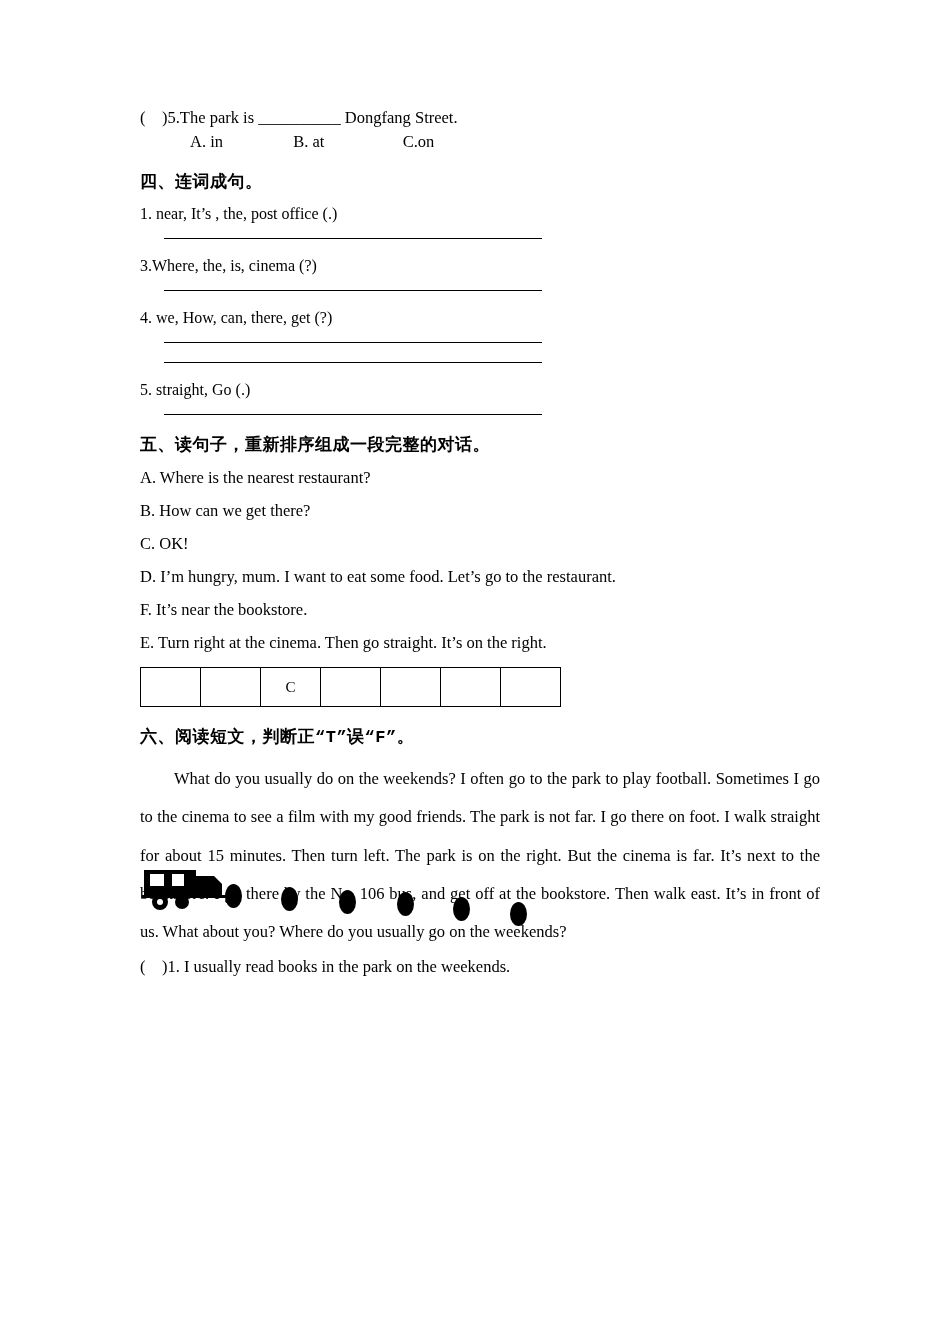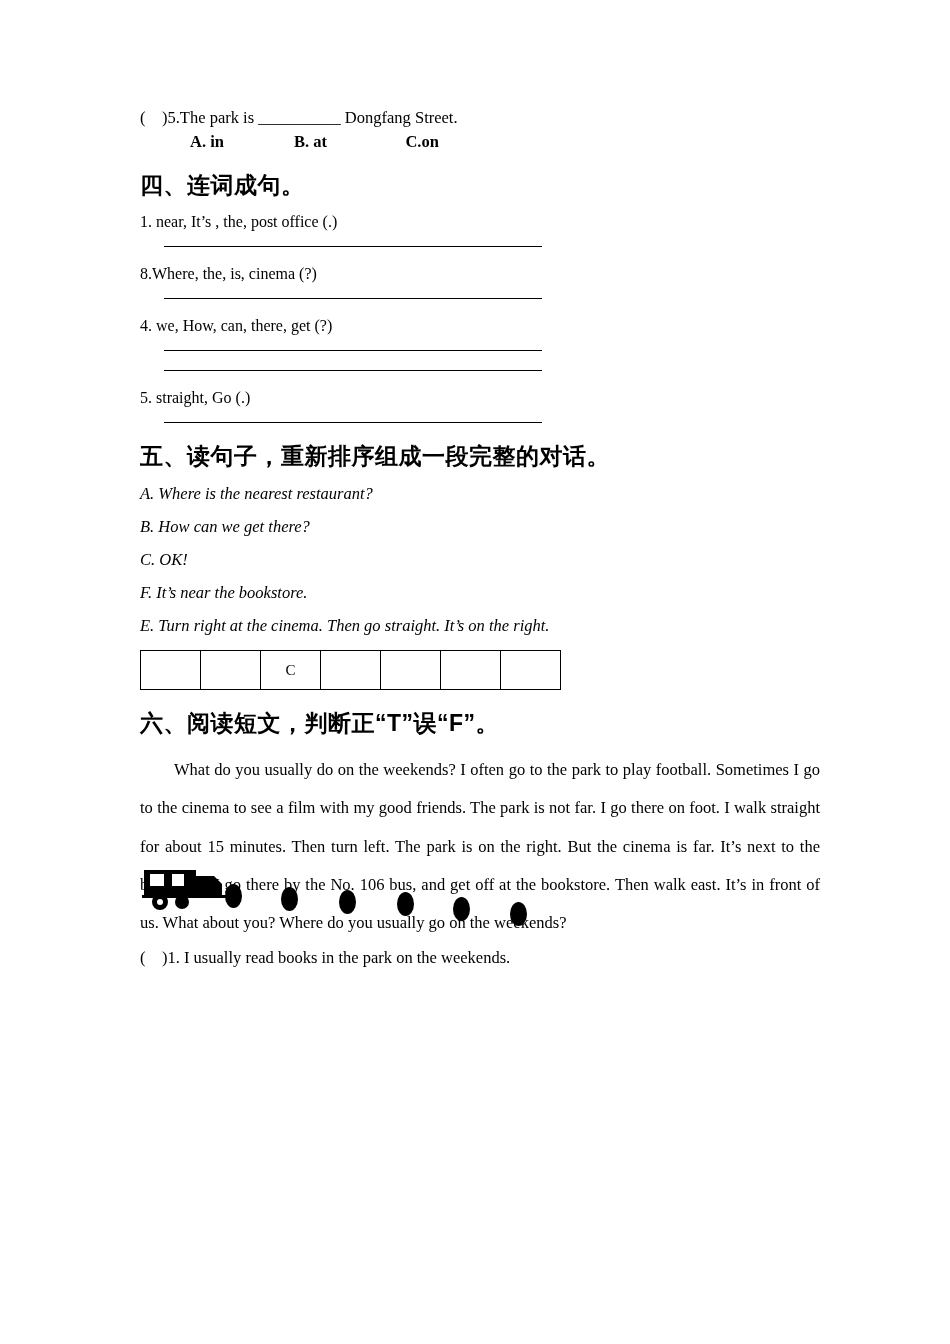--- a/index.html
+++ b/index.html
@@ -31,45 +31,43 @@
   .q-line {
     font-size: 16.5px;
     margin: 0 0 4px 0;
     white-space: pre;
   }
   .options {
     font-size: 16.5px;
     margin: 0 0 0 0;
     padding-left: 50px;
     white-space: pre;
-    font-weight: bold;
   }
   .section-title {
-    font-family: Liberation Sans, sans-serif;
-    font-size: 23px;
+    font-family: Liberation Mono, monospace;
+    font-size: 17px;
     font-weight: bold;
     margin: 18px 0 12px 0;
     letter-spacing: 0.5px;
   }
   .sentence-item {
     font-size: 16px;
     margin: 0 0 0 0;
     white-space: pre;
   }
   .answer-rule {
     margin: 14px 0 18px 24px;
     width: 378px;
     border-bottom: 1px solid #000;
     height: 1px;
   }
   .list-item {
     font-size: 16.5px;
     margin: 0 0 13px 0;
     white-space: pre-wrap;
-    font-style: italic;
   }
   .order-table {
     margin-top: 14px;
     margin-left: 0px;
     border-collapse: collapse;
   }
   .order-table td {
     width: 57px;
     height: 36px;
     border: 1px solid #000;
@@ -123,36 +121,37 @@
   <div class="content">
 
     <p class="q-line">(    )5.The park is __________ Dongfang Street.</p>
     <p class="options">A. in                 B. at                   C.on</p>
 
     <h2 class="section-title">四、连词成句。</h2>
 
     <p class="sentence-item">1. near, It’s , the, post office (.)</p>
     <div class="answer-rule"></div>
 
-    <p class="sentence-item">8.Where, the, is, cinema (?)</p>
+    <p class="sentence-item">3.Where, the, is, cinema (?)</p>
     <div class="answer-rule"></div>
 
     <p class="sentence-item">4. we, How, can, there, get (?)</p>
     <div class="answer-rule"></div>
 
     <div class="answer-rule"></div>
 
     <p class="sentence-item">5. straight, Go (.)</p>
     <div class="answer-rule"></div>
 
     <h2 class="section-title">五、读句子，重新排序组成一段完整的对话。</h2>
 
     <p class="list-item">A. Where is the nearest restaurant?</p>
     <p class="list-item">B. How can we get there?</p>
     <p class="list-item">C. OK!</p>
+    <p class="list-item">D. I’m hungry, mum. I want to eat some food. Let’s go to the restaurant.</p>
     <p class="list-item">F. It’s near the bookstore.</p>
     <p class="list-item">E. Turn right at the cinema. Then go straight. It’s on the right.</p>
 
     <table class="order-table">
       <tbody>
           <tr>
         <td></td>
         <td></td>
         <td>C</td>
         <td></td>

